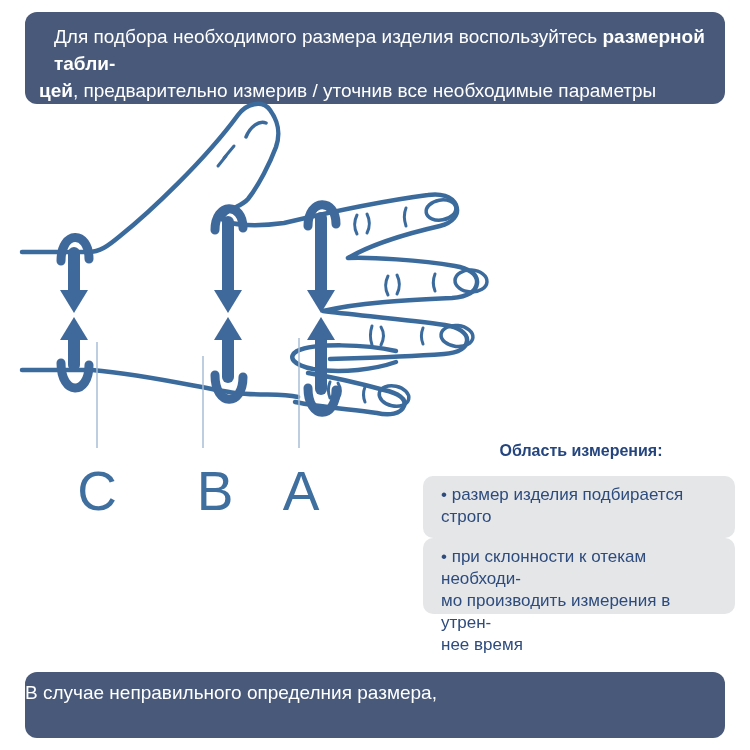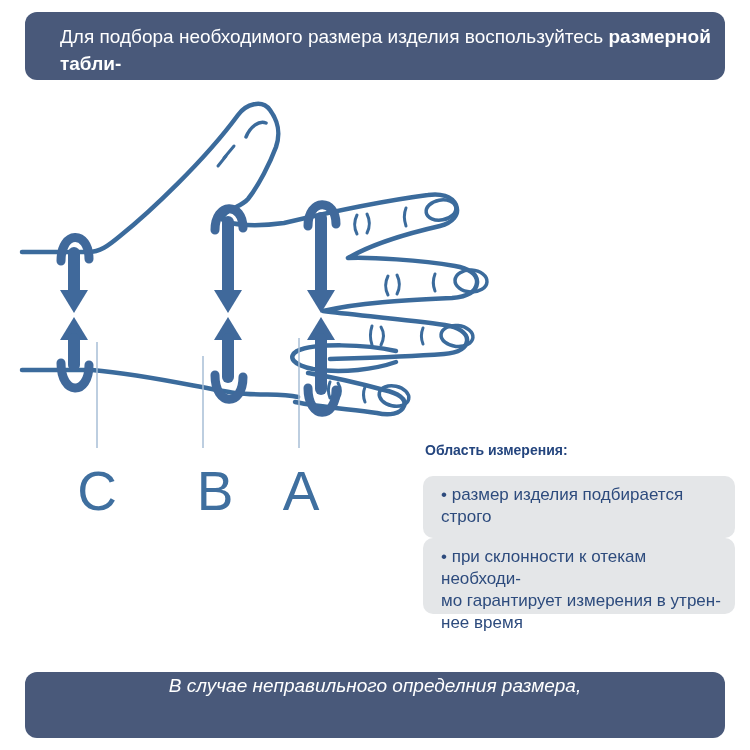--- a/index.html
+++ b/index.html
@@ -5,52 +5,52 @@
   html,body{margin:0;padding:0;background:#ffffff;}
   body{width:750px;height:750px;position:relative;overflow:hidden;
        font-family:"Liberation Sans", sans-serif;}
   .banner{
     position:absolute;left:25px;width:700px;
     background:var(--banner_bg,#49597a);
     color:var(--banner_text,#ffffff);
     border-radius:12px;box-sizing:border-box;
     font-size:19px;line-height:27px;
   }
-  .banner-top{top:12px;height:68px;padding:11px 12px 0 20px;}
+  .banner-top{top:12px;height:92px;padding:11px 12px 0 14px;}
   .banner-top .bline1{padding-left:15px;}
   .banner b{font-weight:700;}
-  .banner-bottom{top:672px;height:66px;text-align:center;font-style:italic;}
+  .banner-bottom{top:672px;height:66px;padding-top:7px;text-align:left;}
   .diagram-svg{position:absolute;left:0;top:0;width:750px;height:750px;}
   .size-label{
     position:absolute;top:463px;width:62px;text-align:center;
     color:var(--label_text,#3f6f9f);font-size:55px;line-height:56px;font-weight:400;
   }
   .label-c{left:66px;}
   .label-b{left:184px;}
   .label-a{left:270px;}
   .panel-heading{
-    position:absolute;left:425px;top:442px;width:312px;
-    color:var(--heading_text,#24457e);font-size:14px;font-weight:700;
+    position:absolute;left:425px;top:442px;width:312px;text-align:center;
+    color:var(--heading_text,#24457e);font-size:16px;font-weight:700;
   }
   .note-box{
     position:absolute;left:423px;width:312px;box-sizing:border-box;
     background:var(--note_bg,#e4e6e8);border-radius:10px;
     color:var(--note_text,#2d4b7d);font-size:17px;line-height:22px;
     padding:8px 12px 8px 18px;
   }
   .note-1{top:476px;height:62px;}
   .note-2{top:538px;height:76px;}
   .note-line{display:block;}
 </style>
 </head>
 <body>
 
 <div class="banner banner-top">
   <div class="bline1"><span>Для подбора необходимого размера изделия воспользуйтесь </span><b>размерной табли-</b></div>
-  <div class="bline2"><b>цей</b><span>, производитель измерив / уточнив все необходимые параметры</span></div>
+  <div class="bline2"><b>цей</b><span>, предварительно измерив / уточнив все необходимые параметры</span></div>
 </div>
 
 <svg class="diagram-svg" viewBox="0 0 750 750" xmlns="http://www.w3.org/2000/svg">
   <g fill="none" stroke="#3b6b9c" stroke-width="4.5" stroke-linecap="round" stroke-linejoin="round">
 
     <path d="
       M 22,252 L 88,252
       C 100,252 108,246 120,236
       C 150,212 205,160 238,115
       C 246,104 262,99 270,110
@@ -153,19 +153,19 @@
 <div class="size-label label-a">A</div>
 
 <div class="panel-heading">Область измерения:</div>
 
 <div class="note-box note-1">
   <span class="note-line">• размер изделия подбирается строго</span>
 </div>
 
 <div class="note-box note-2">
   <span class="note-line">• при склонности к отекам необходи-</span>
-  <span class="note-line">мо гарантирует измерения в утрен-</span>
+  <span class="note-line">мо производить измерения в утрен-</span>
   <span class="note-line">нее время</span>
 </div>
 
 <div class="banner banner-bottom">
   <div>В случае неправильного определния размера,</div>
 </div>
 
 </body></html>

